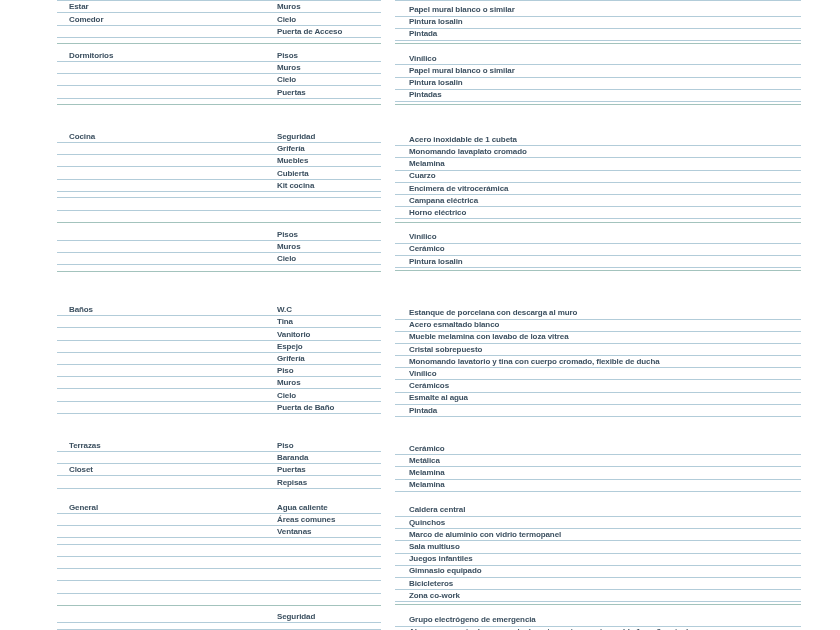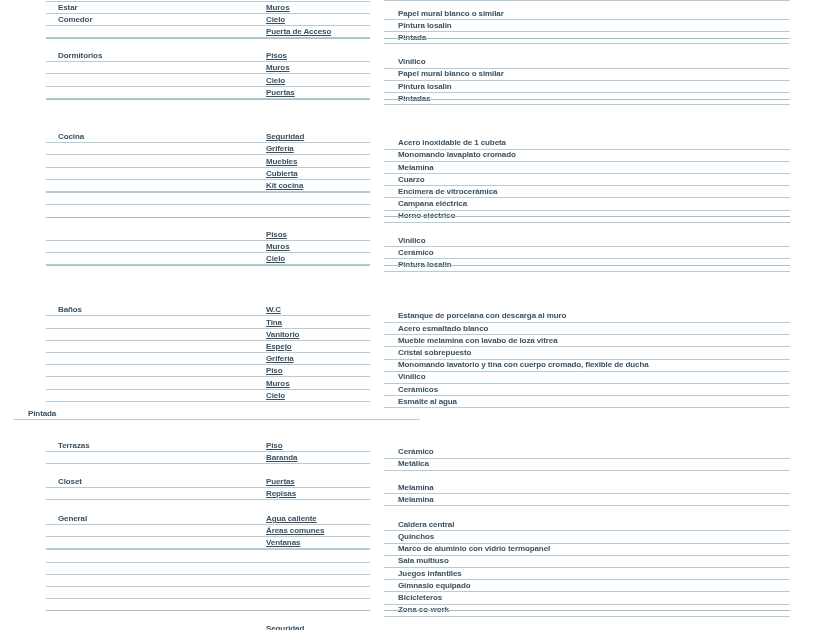--- a/index.html
+++ b/index.html
@@ -17,21 +17,22 @@
     position: relative;
     width: 840px;
   }
   .section {
     
   }
   .row {
     display: flex;
     height: 12.2px;
     box-sizing: border-box;
-    align-items: flex-start;
+    align-items: center;
+    padding-left: 11px;
   }
   .row.topline {
     height: 1px;
   }
   .cell-left {
     width: 324px;
     margin-left: 46px;
     display: flex;
     box-sizing: border-box;
     border-bottom: 1px solid var(--line-blue);
@@ -52,21 +53,20 @@
   .row.topline .cell-right {
     border-bottom-color: var(--line-blue);
   }
   .room-cell {
     width: 220px;
     padding-left: 12px;
     box-sizing: border-box;
   }
   .element-cell {
     flex: 1;
-    text-decoration: underline;
   }
   .room-cell, .element-cell, .material-cell {
     font-size: 8px;
     font-weight: 700;
     letter-spacing: -0.1px;
     line-height: 11px;
     padding-top: 0.5px;
     color: var(--text);
     white-space: nowrap;
     overflow: hidden;
@@ -287,40 +287,44 @@
         <div class="cell-right"><span class="material-cell">Cerámicos</span></div>
       </div>
       <div class="row">
         <div class="cell-left">
           <span class="room-cell"></span>
           <span class="element-cell">Cielo</span>
         </div>
         <div class="cell-right"><span class="material-cell">Esmalte al agua</span></div>
       </div>
       <div class="row">
+        <div class="cell-left">
+          <span class="room-cell"></span>
+          <span class="element-cell">Puerta de Baño</span>
+        </div>
         <div class="cell-right"><span class="material-cell">Pintada</span></div>
       </div>
     </div>
     <div class="section" style="margin-top: 26px;">
       <div class="row">
         <div class="cell-left">
           <span class="room-cell">Terrazas</span>
           <span class="element-cell">Piso</span>
         </div>
         <div class="cell-right"><span class="material-cell">Cerámico</span></div>
       </div>
       <div class="row">
         <div class="cell-left">
           <span class="room-cell"></span>
           <span class="element-cell">Baranda</span>
         </div>
         <div class="cell-right"><span class="material-cell">Metálica</span></div>
       </div>
     </div>
-    <div class="section" style="margin-top: 11px;">
+    <div class="section" style="">
       <div class="row">
         <div class="cell-left">
           <span class="room-cell">Closet</span>
           <span class="element-cell">Puertas</span>
         </div>
         <div class="cell-right"><span class="material-cell">Melamina</span></div>
       </div>
       <div class="row">
         <div class="cell-left">
           <span class="room-cell"></span>

